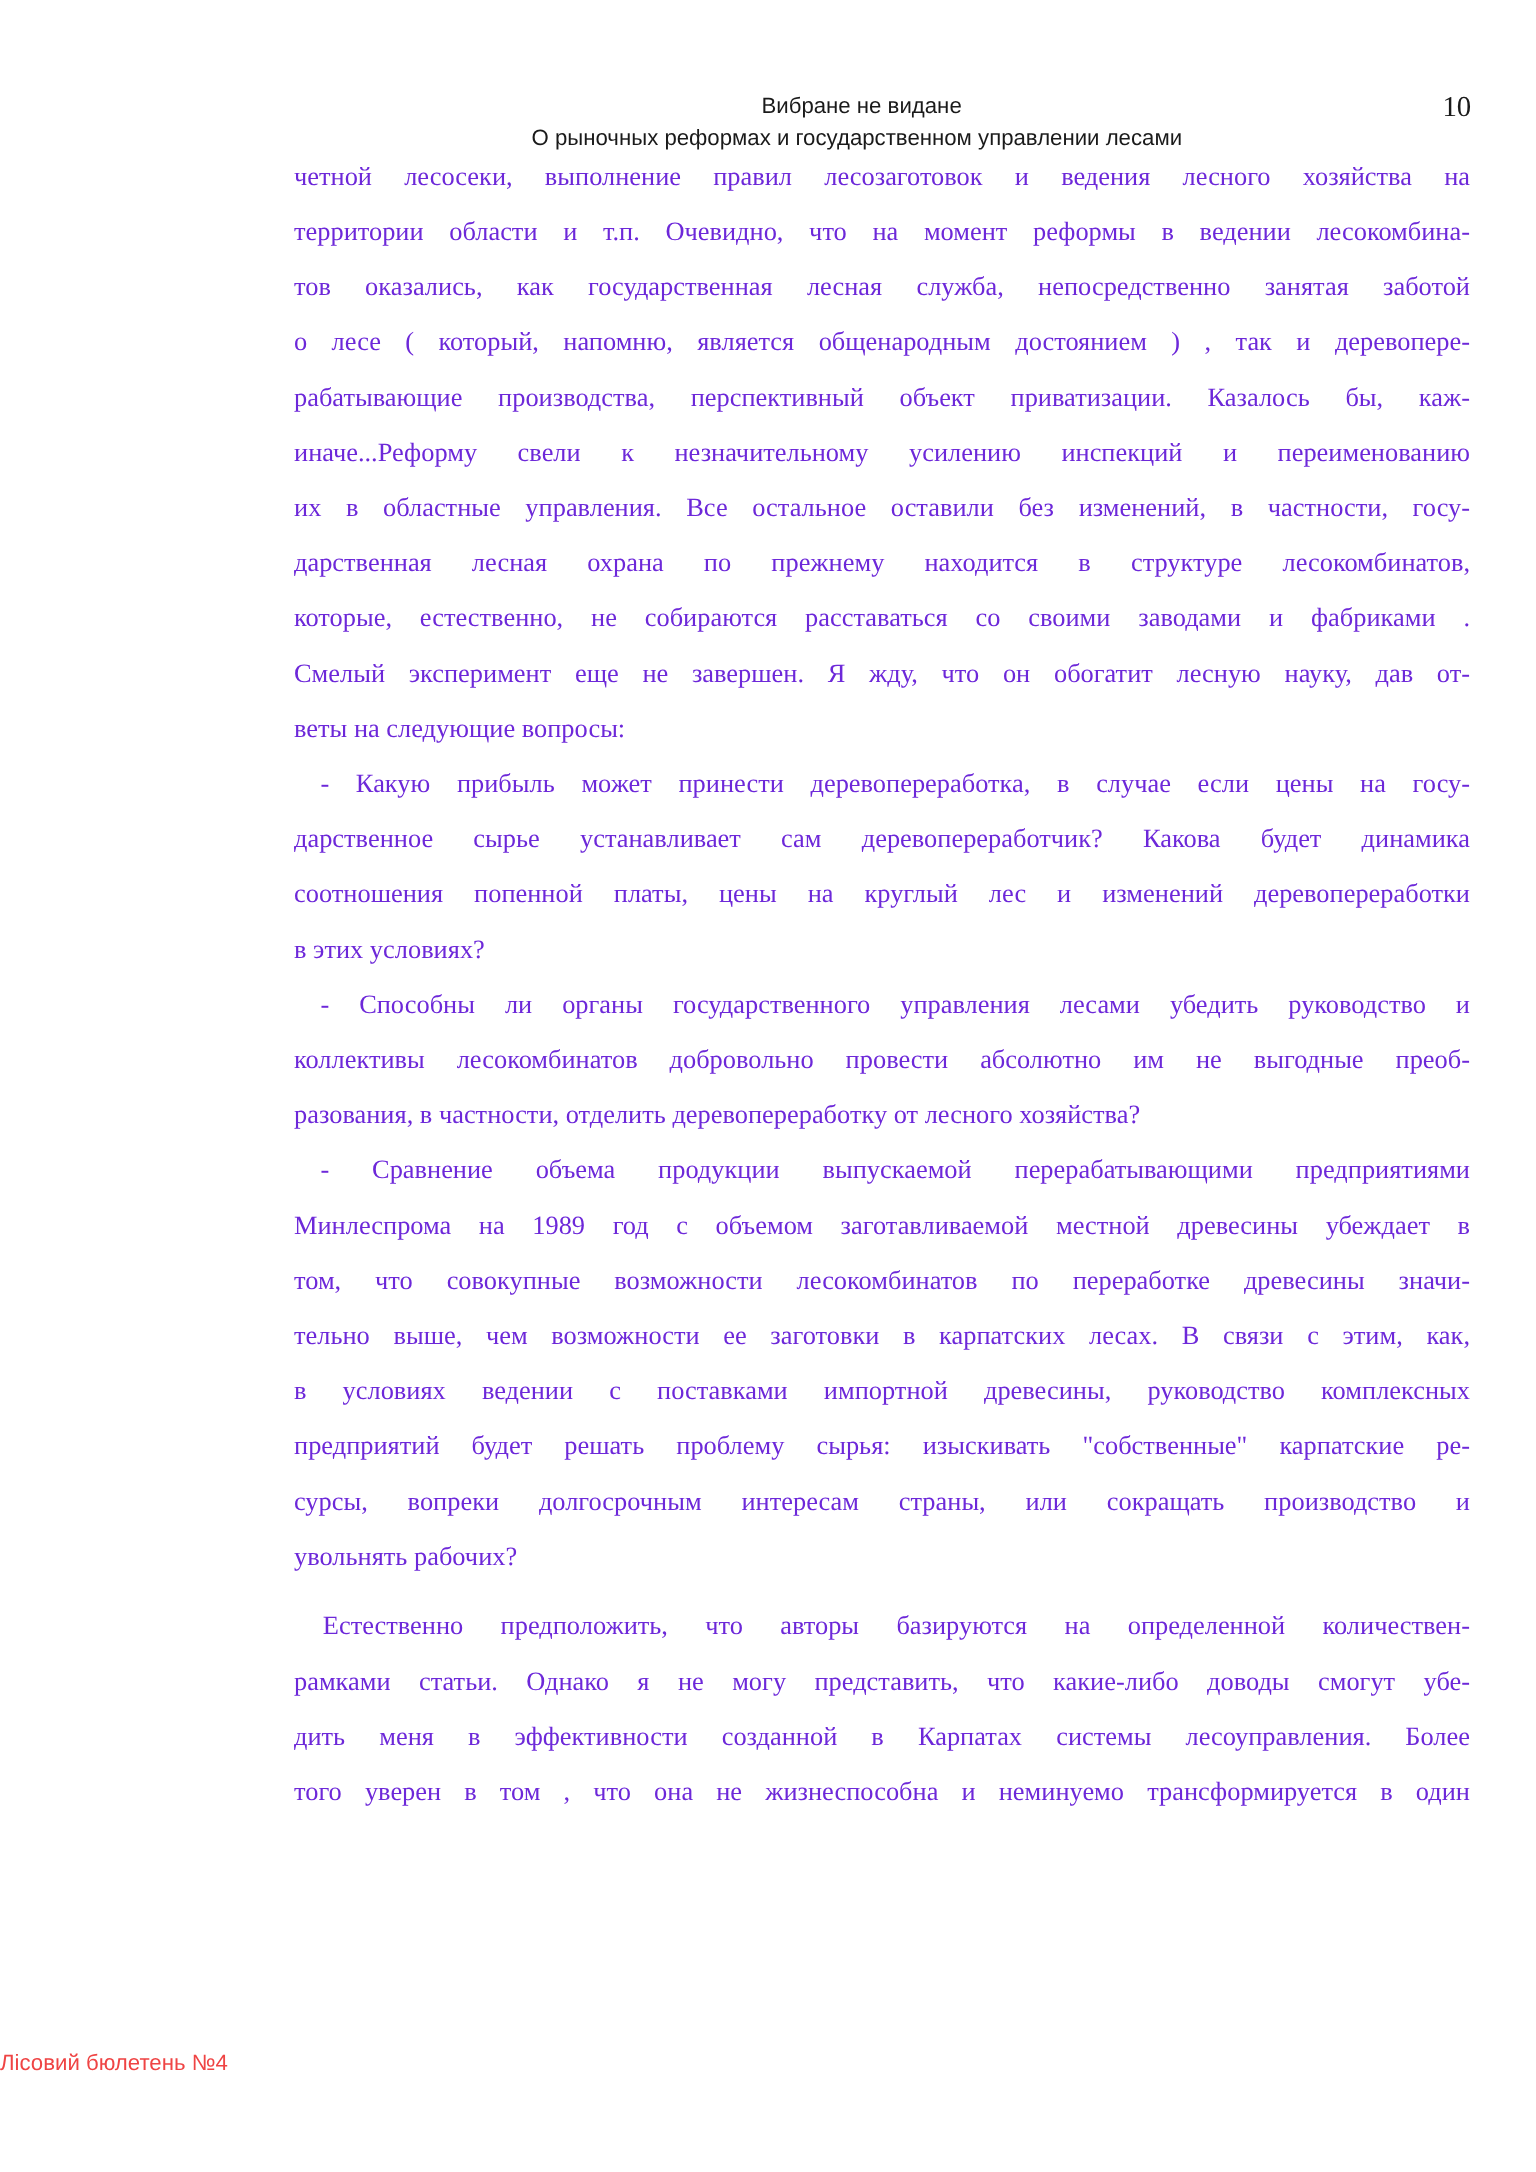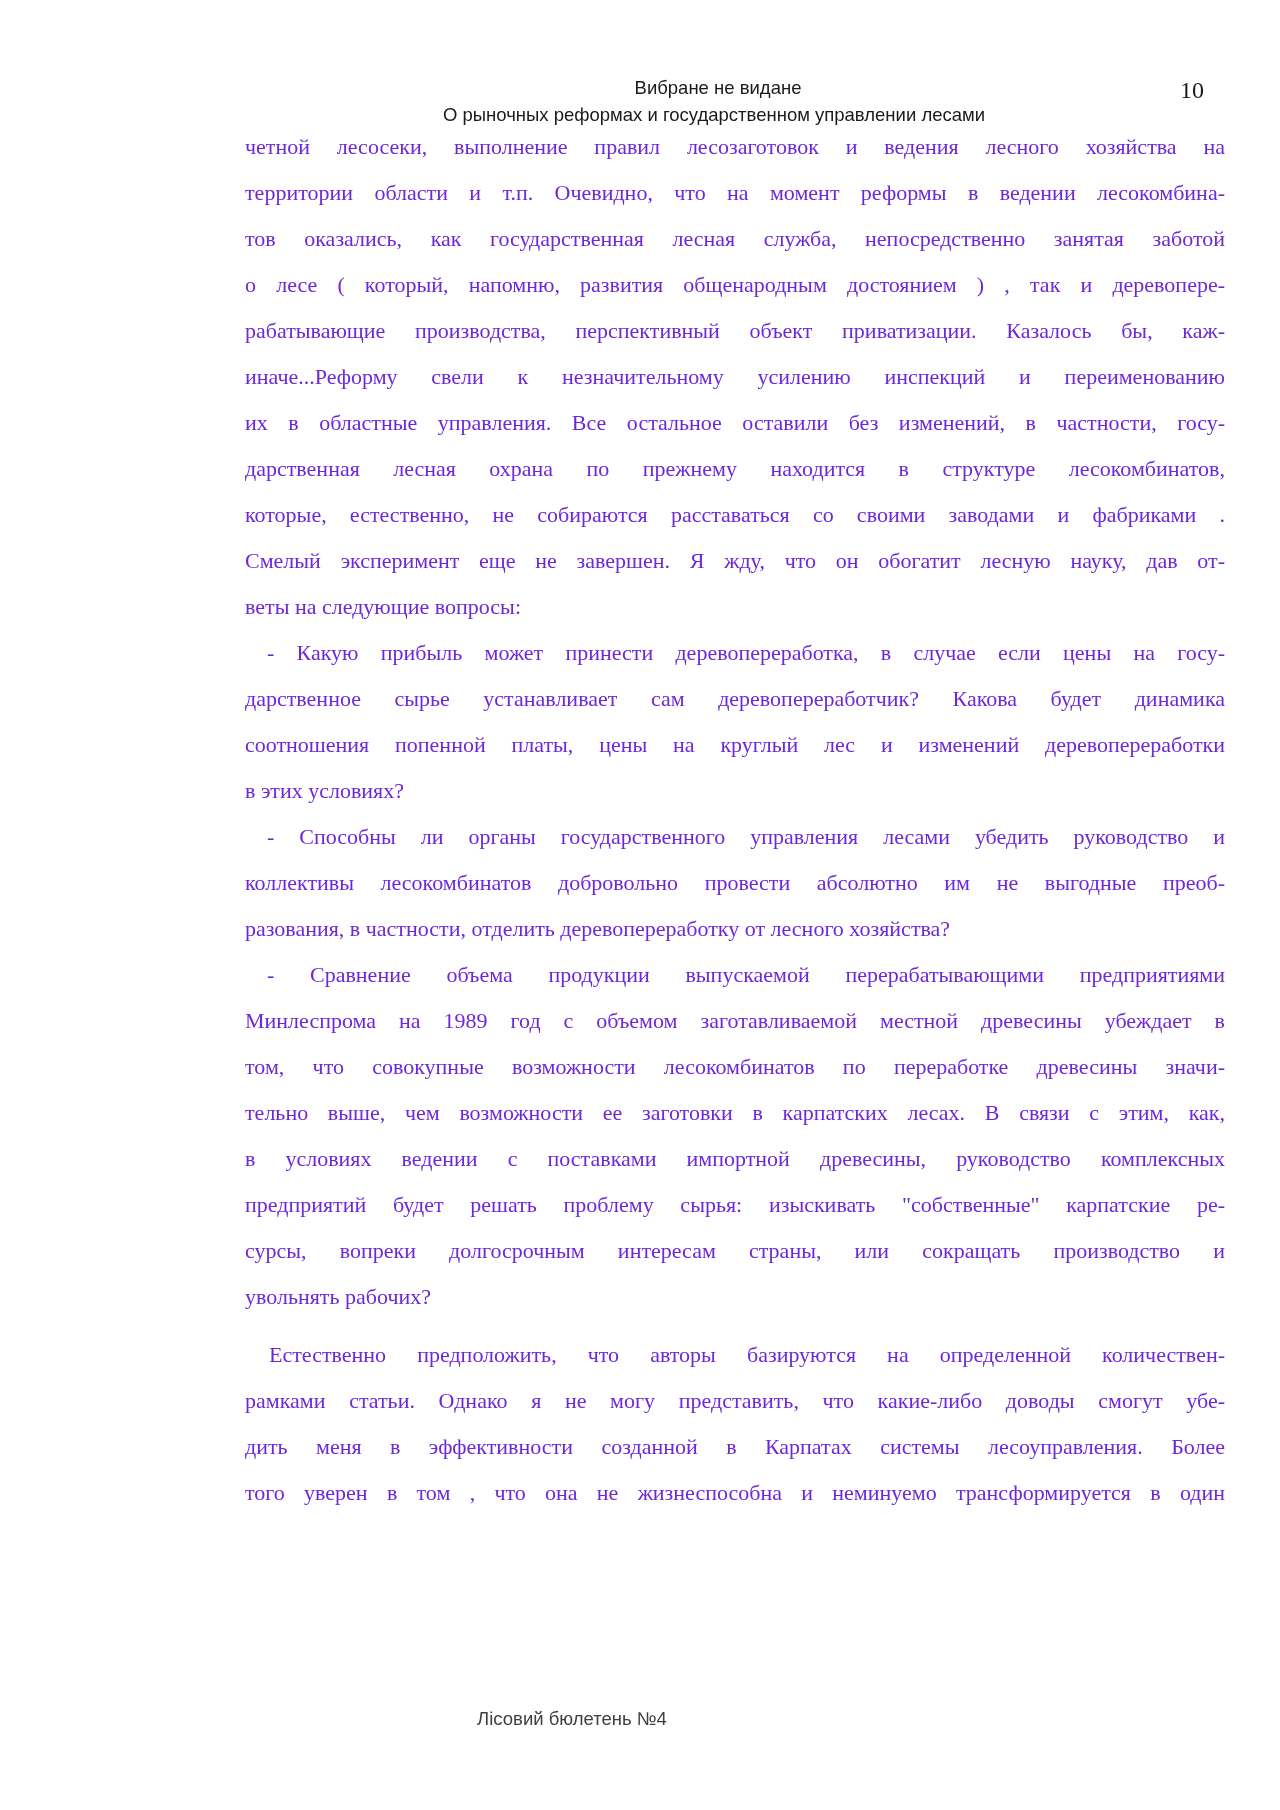--- a/index.html
+++ b/index.html
@@ -31,20 +31,21 @@
       line-height: 22px;
       color: #1a1a1a;
     }
     .header-line1 { top: 77px; width: 1436px; }
     .header-line2 { top: 104px; }
     .page-number {
       position: absolute;
       top: 77px;
       left: 1180px;
       width: 46px;
+      text-align: right;
       font-family: "Liberation Serif", serif;
       font-size: 24px;
       line-height: 26px;
       color: #1a1a1a;
     }
     .body-text {
       position: absolute;
       left: 245px;
       top: 127px;
       width: 980px;
@@ -65,43 +66,43 @@
       text-align-last: left;
     }
     .line.indent { padding-left: 22px; }
     .line.indent2 { padding-left: 24px; }
     .para-gap { height: 12px; }
     .footer {
       position: absolute;
       top: 1708px;
       left: 0;
       width: 1144px;
-      text-align: center;
+      text-align: left;
       font-family: "Liberation Sans", sans-serif;
       font-size: 18.5px;
       line-height: 22px;
-      color: #404040;
+      color: #ef4444;
     }
   </style>
 </head>
 <body>
 
 <div class="page">
 
   <div class="header-title header-line1">Вибране не видане</div>
   <div class="header-title header-line2">О рыночных реформах и государственном управлении лесами</div>
   <div class="page-number">10</div>
 
   <div class="body-text">
 
     <div>
       <span class="line">четной лесосеки, выполнение правил  лесозаготовок и ведения лесного хозяйства на</span>
       <span class="line">территории области и  т.п. Очевидно, что на момент реформы в ведении лесокомбина-</span>
       <span class="line">тов оказались, как государственная лесная служба, непосредственно  занятая  заботой</span>
-      <span class="line">о лесе ( который, напомню, развития общенародным достоянием ) , так и деревопере-</span>
+      <span class="line">о лесе ( который, напомню, является общенародным достоянием ) , так и деревопере-</span>
       <span class="line">рабатывающие производства, перспективный  объект приватизации. Казалось бы, каж-</span>
       <span class="line">иначе...Реформу свели к  незначительному усилению инспекций и  переименованию</span>
       <span class="line">их  в областные управления. Все остальное оставили без изменений, в частности, госу-</span>
       <span class="line">дарственная лесная  охрана  по  прежнему  находится  в структуре лесокомбинатов,</span>
       <span class="line">которые,  естественно,  не  собираются расставаться со своими заводами и фабриками .</span>
       <span class="line">Смелый эксперимент еще не завершен. Я жду, что он обогатит лесную науку,  дав от-</span>
       <span class="line last">веты на следующие вопросы:</span>
     </div>
 
     <div>

